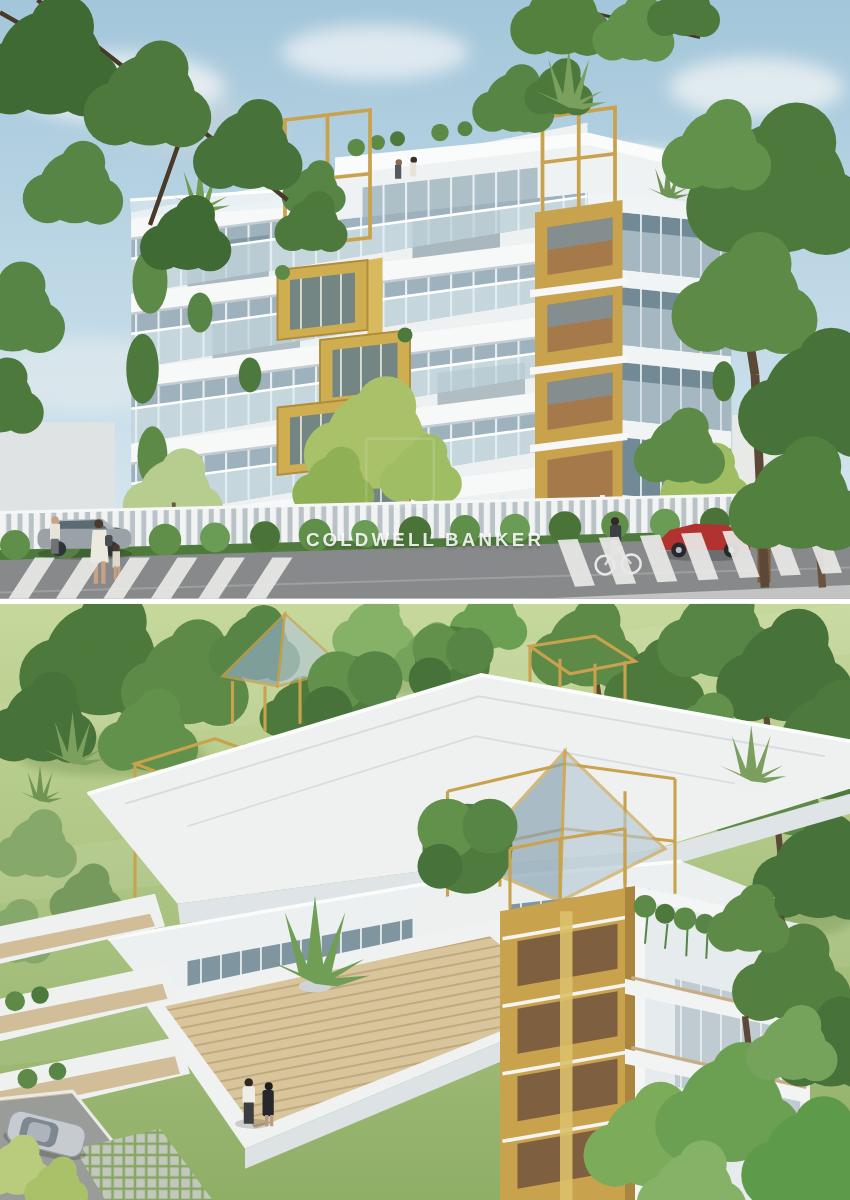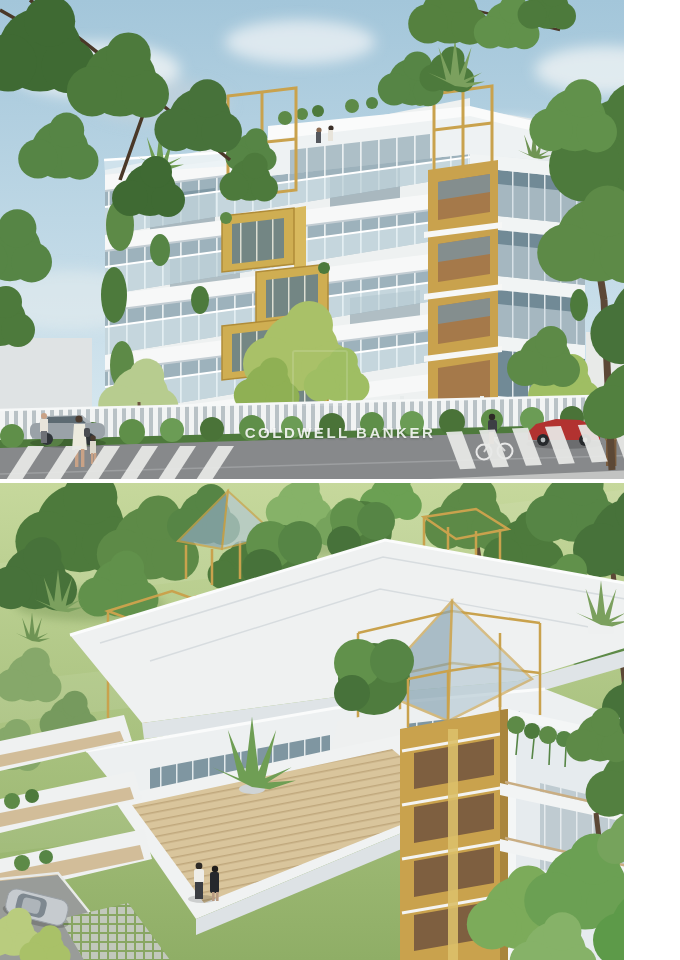--- a/index.html
+++ b/index.html
@@ -1,16 +1,16 @@
 <!DOCTYPE html>
 <html><head>
 <meta charset="utf-8">
 <style>
   html,body{margin:0;padding:0;background:#ffffff;}
-  .poster{position:relative;width:624px;height:960px;background:#ffffff;overflow:hidden;
+  .poster{position:relative;width:680px;height:960px;background:#ffffff;overflow:hidden;
           font-family:"Liberation Sans", sans-serif;}
   .panel{position:absolute;left:0;width:680px;overflow:hidden;}
   .panel.top{top:0;height:479px;}
   .panel.bottom{top:483px;height:477px;}
   .panel svg{display:block;width:100%;height:100%;}
   .watermark{position:absolute;left:0;right:0;top:424px;text-align:center;
              font-size:15px;font-weight:700;letter-spacing:2.5px;
              color:rgba(255,255,255,0.86);text-shadow:0 1px 2px rgba(40,60,40,.35);
              pointer-events:none;}
   .watermark-logo{position:absolute;left:292px;top:350px;width:52px;height:52px;

